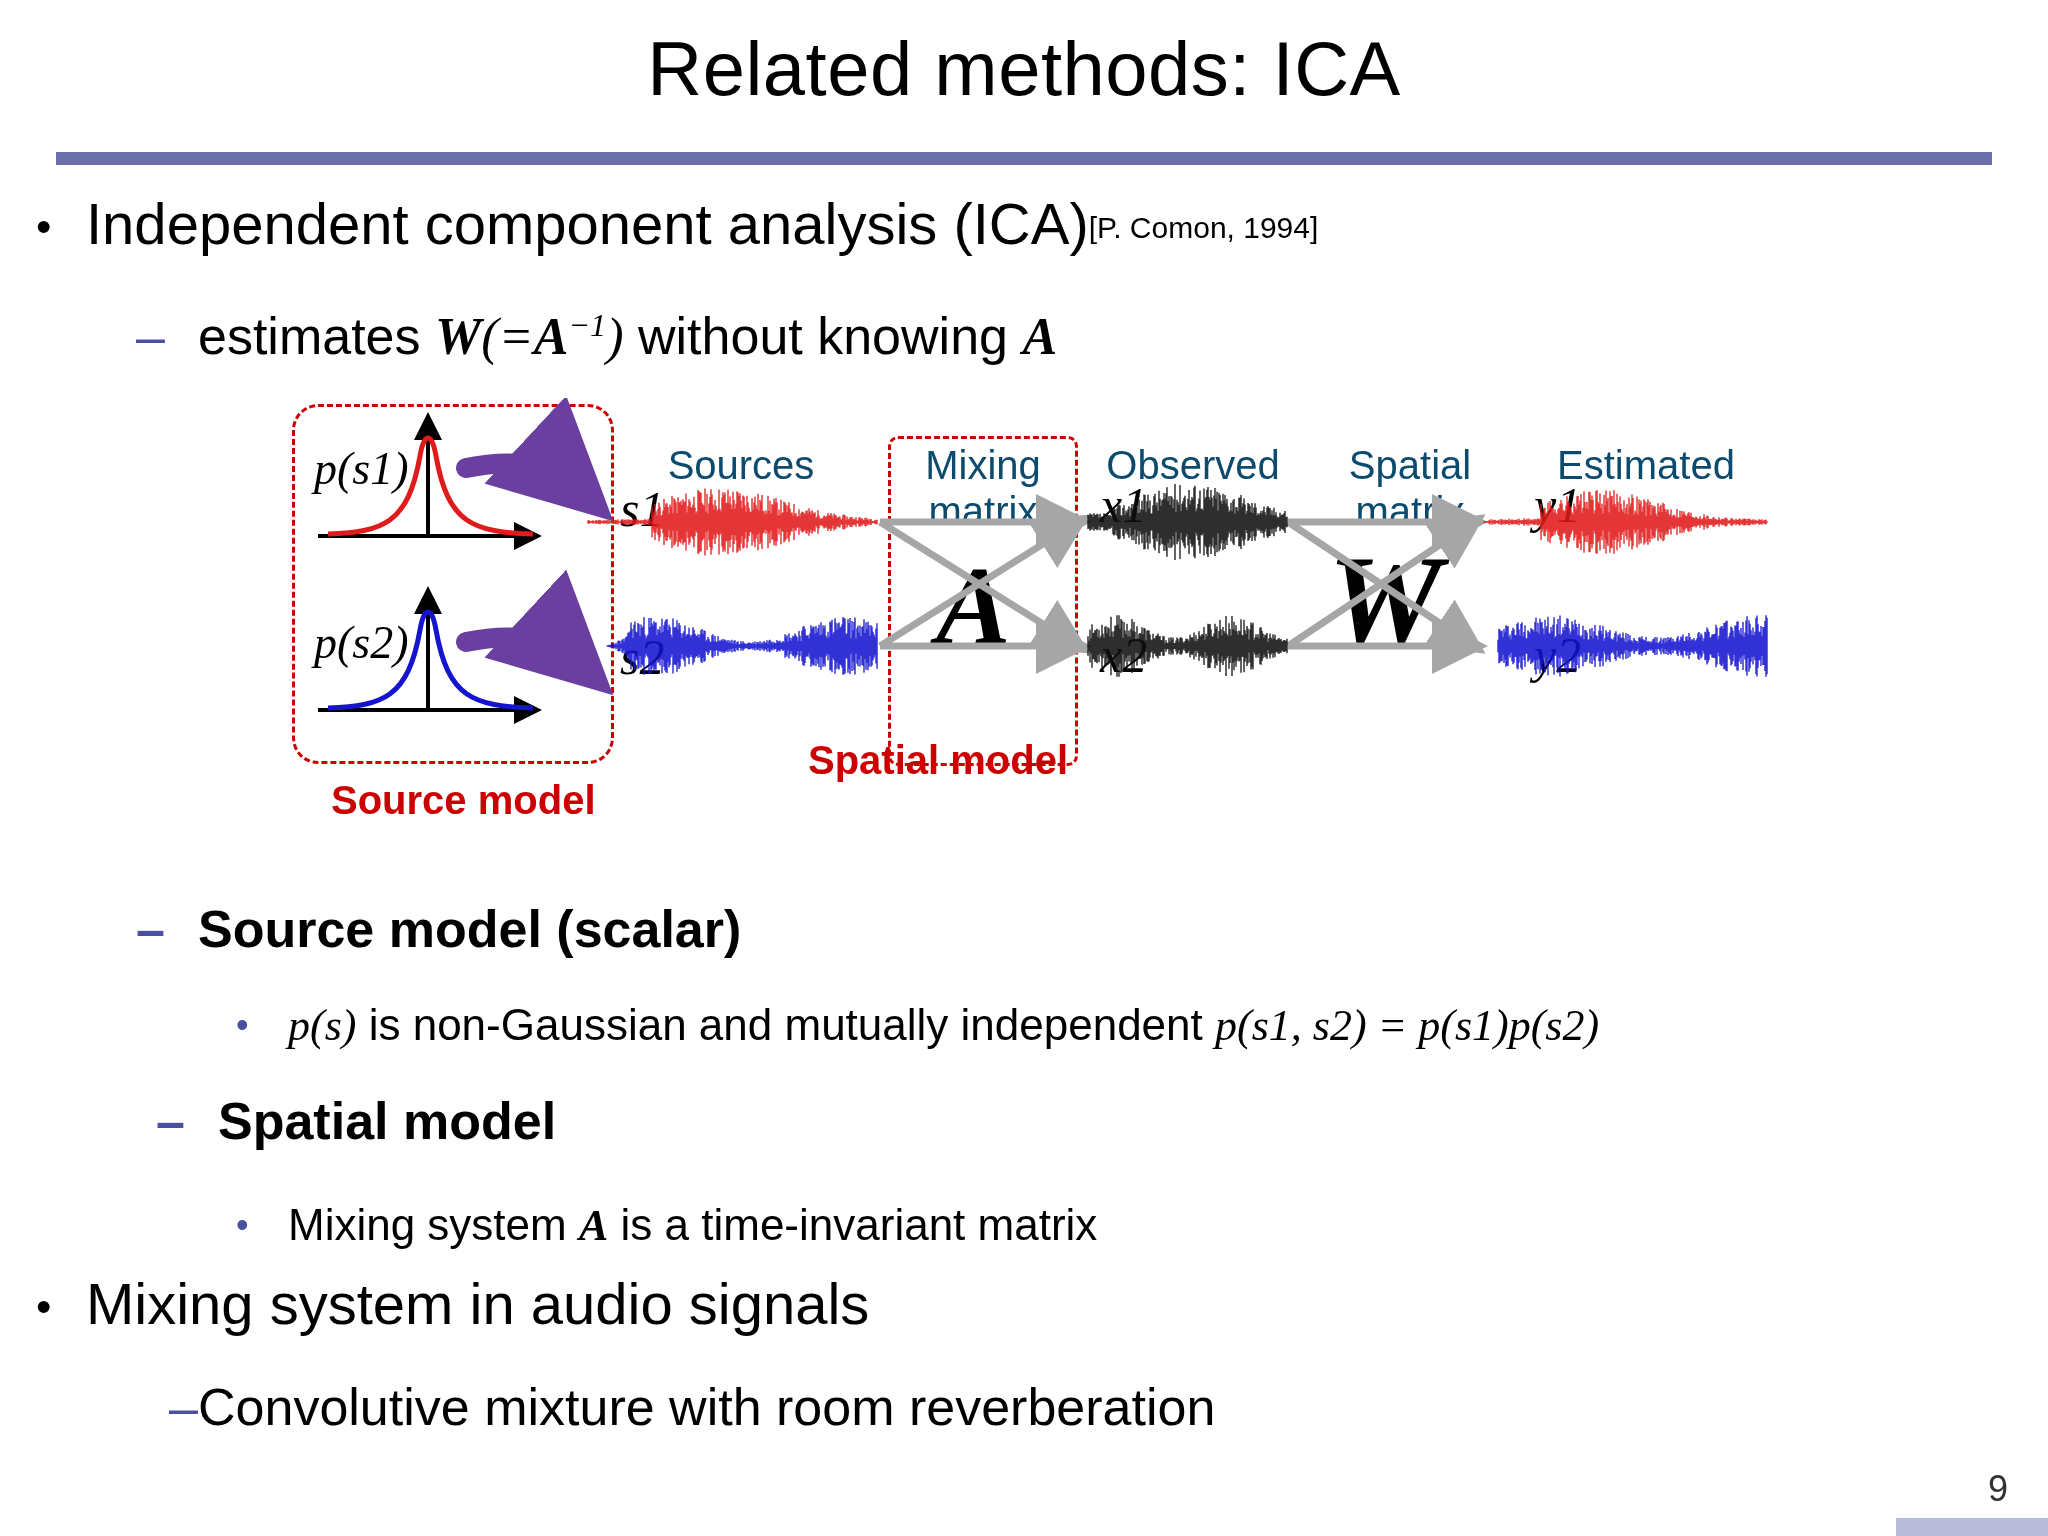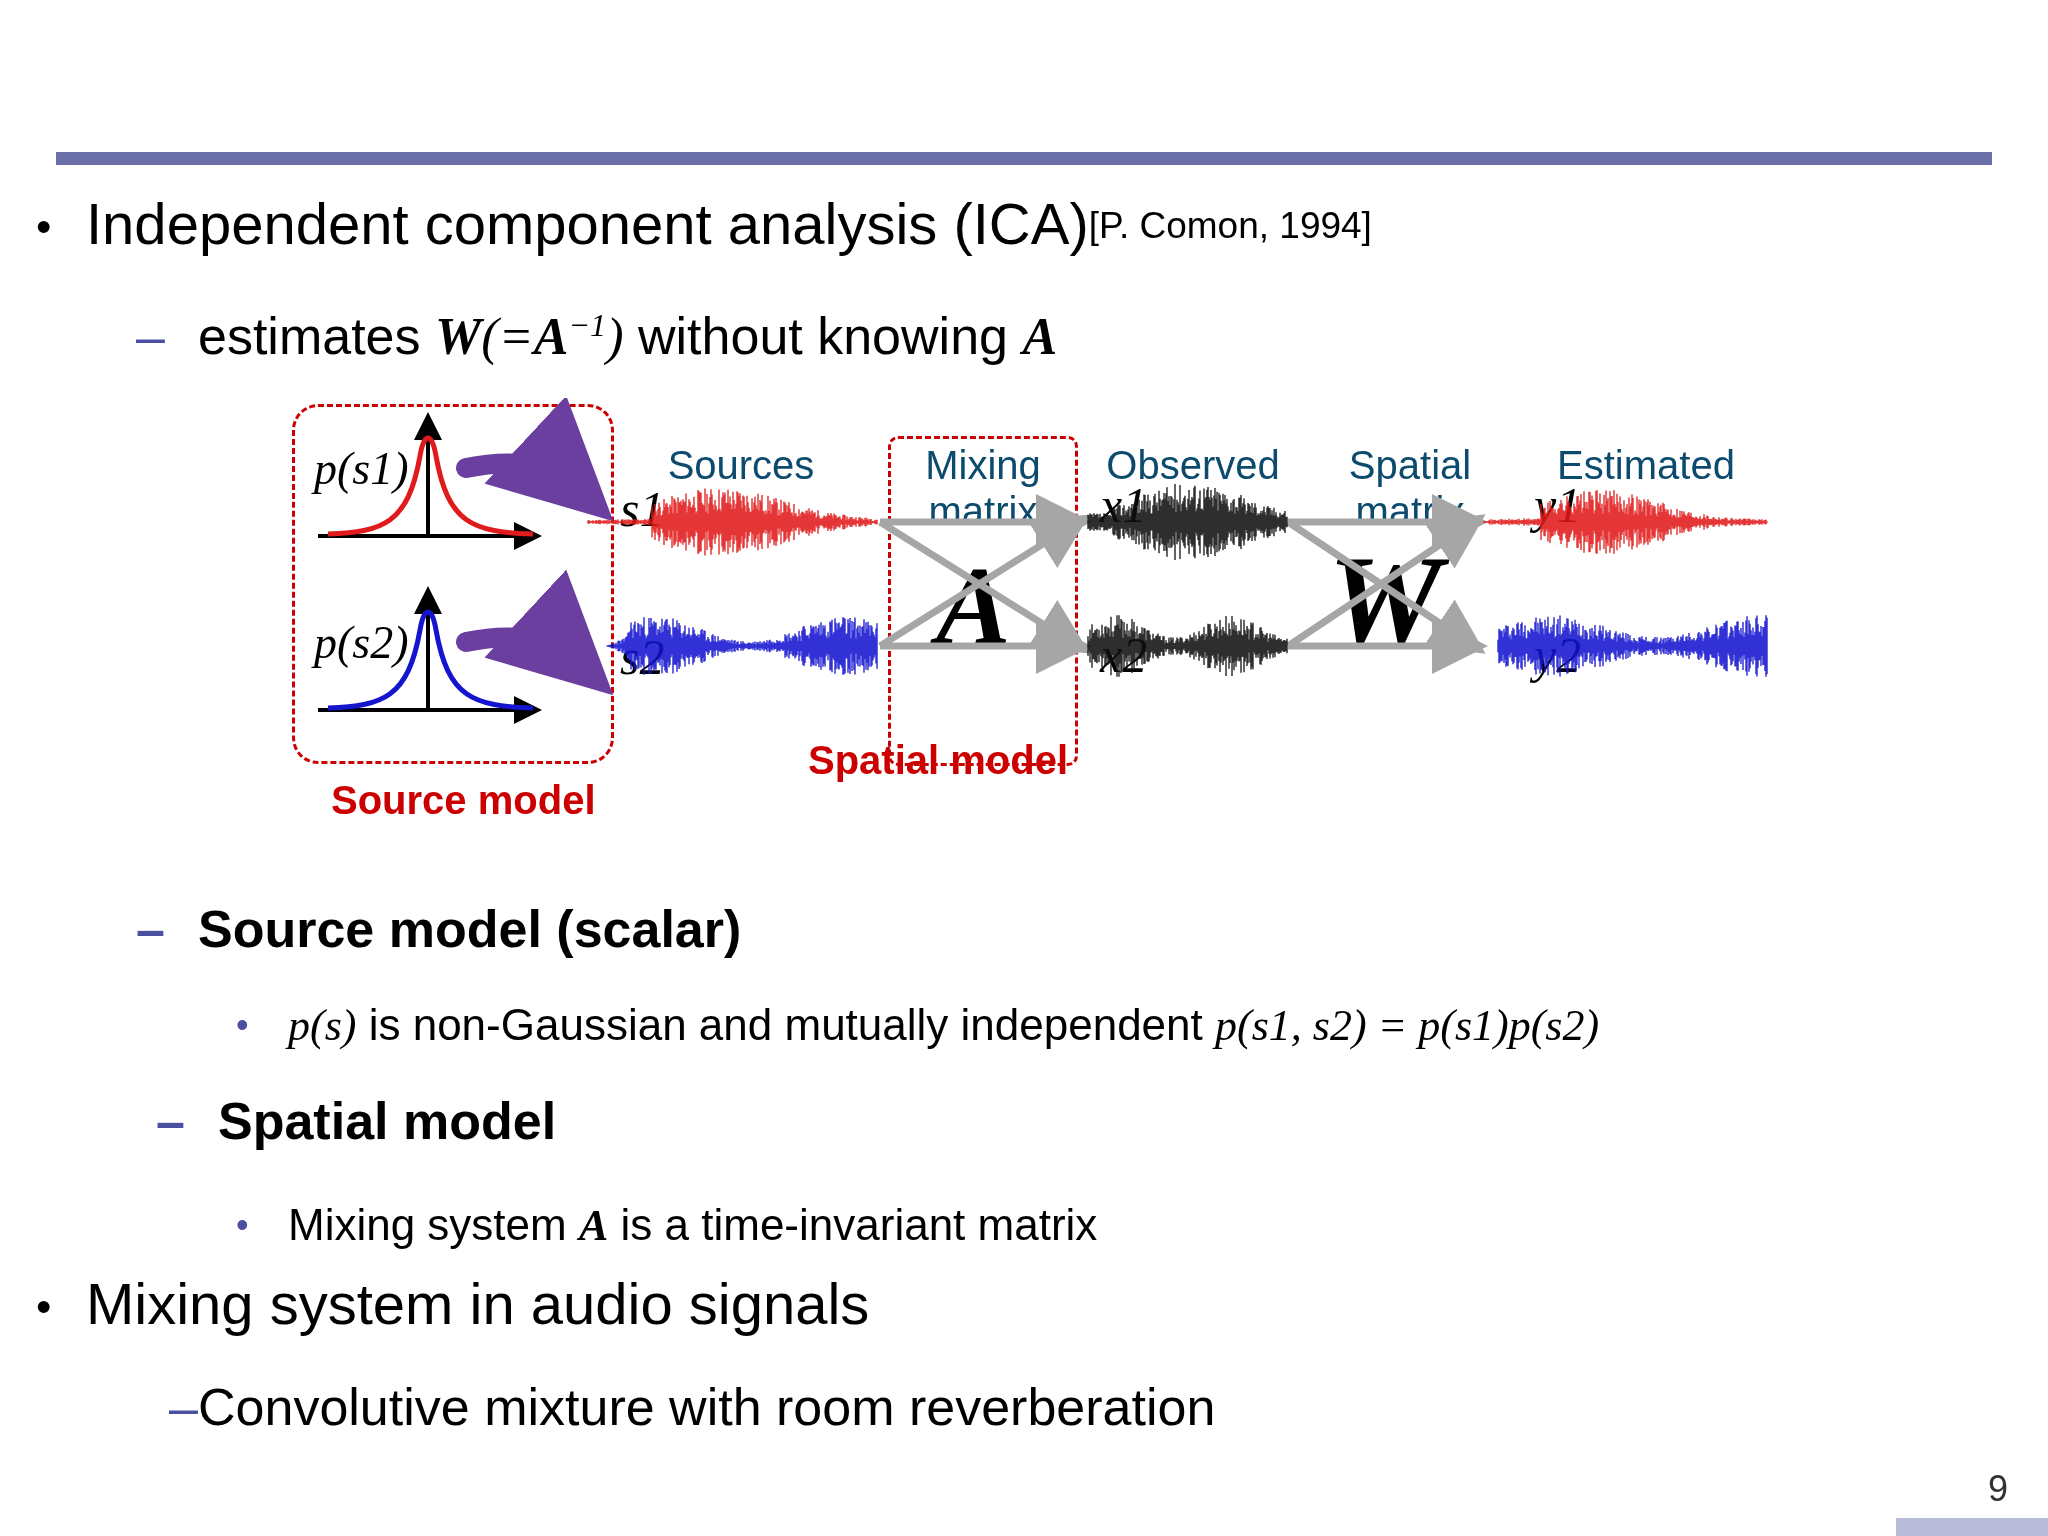--- a/index.html
+++ b/index.html
@@ -77,21 +77,21 @@
     white-space: nowrap;
   }
   .l3 .sdot {
     display: inline-block;
     width: 52px;
     color: #4a4fa0;
     font-size: 36px;
     vertical-align: 3px;
   }
   .cite {
-    font-size: 37px;
+    font-size: 30px;
     vertical-align: 6px;
   }
   .mathi {
     font-family: "Liberation Serif", serif;
     font-style: italic;
   }
   .mathb {
     font-family: "Liberation Serif", serif;
     font-style: italic;
     font-weight: bold;
@@ -181,20 +181,21 @@
     height: 18px;
     background: #b9bcd8;
   }
   svg { display: block; }
 </style>
 </head>
 <body>
 
 <div class="slide">
 
+  <div class="title">Related methods: ICA</div>
   <div class="title-rule"></div>
 
   <div class="l1" style="left:36px; top:192px;">
     <span class="dot">•</span><span>Independent component analysis (ICA)</span><span class="cite">[P. Comon, 1994]</span>
   </div>
 
   <div class="l2" style="left:136px; top:296px;">
     <span class="dash">–</span><span>estimates</span>&nbsp;<span class="mathb">W</span><span class="mathi">(=</span><span class="mathb">A</span><span class="sup mathi">−1</span><span class="mathi">)</span>&nbsp;<span>without knowing</span>&nbsp;<span class="mathb">A</span>
   </div>
 

